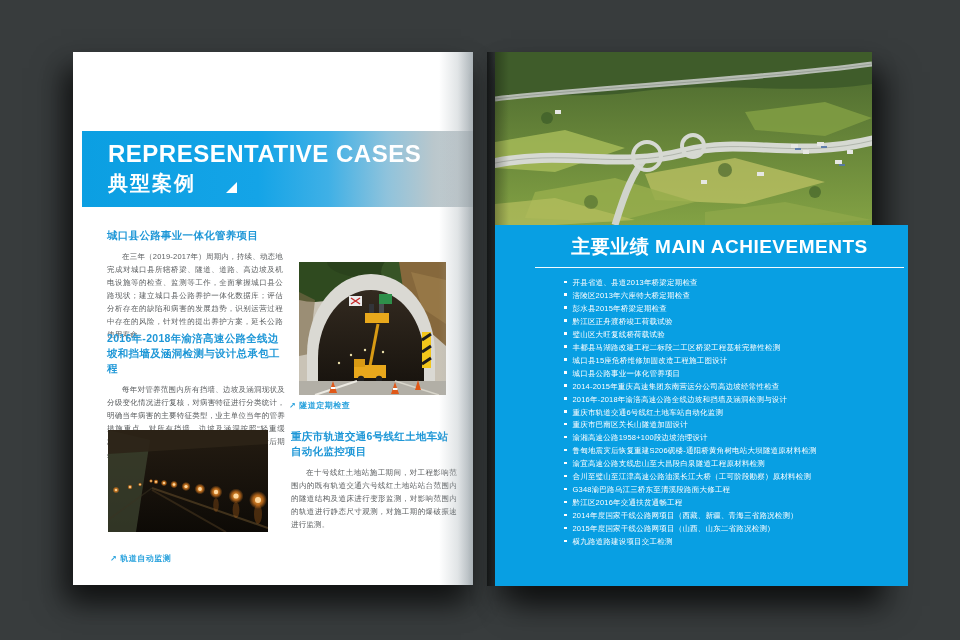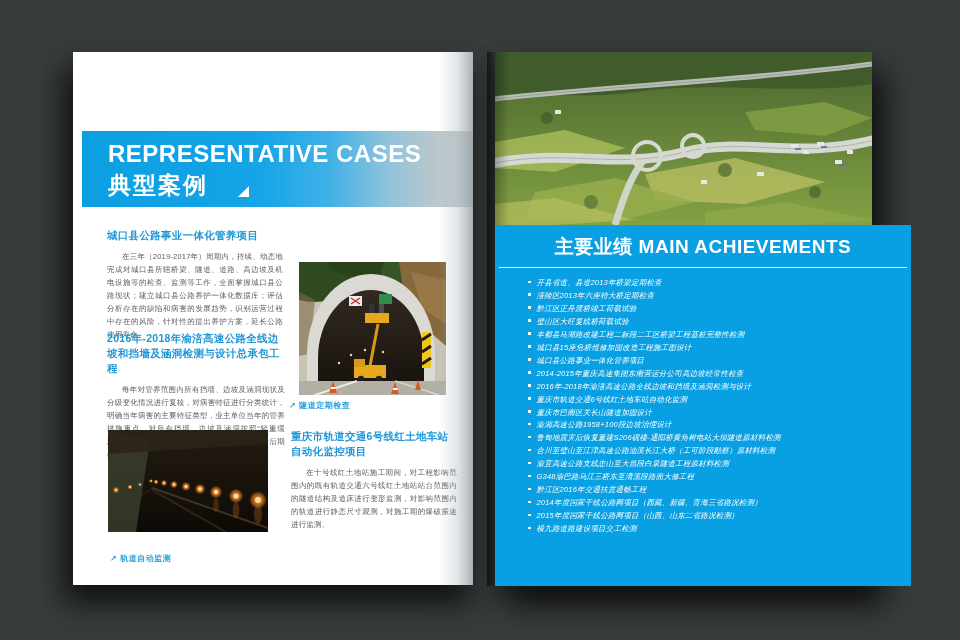--- a/index.html
+++ b/index.html
@@ -22,21 +22,21 @@
   }
   .banner{
     position:absolute;left:9px;right:0;top:79px;height:76px;
     background:linear-gradient(90deg,#0b9fe2 0%,#14a4e7 45%,#3fb0e6 63%,#8fc3dc 78%,#bac7cc 90%,#c9d0d3 100%);
   }
   .banner-en{
     position:absolute;left:26px;top:9px;
     color:#ffffff;font-size:24px;font-weight:700;letter-spacing:.5px;white-space:nowrap;
   }
   .banner-cn-row{position:absolute;left:26px;top:39px;display:flex;align-items:flex-end;}
-  .banner-cn{color:#ffffff;font-size:23px;font-weight:700;letter-spacing:2px;white-space:nowrap;}
+  .banner-cn{color:#ffffff;font-size:20px;font-weight:700;letter-spacing:2px;white-space:nowrap;}
   .fold-tri{
     display:inline-block;width:0;height:0;margin:0 0 4px 30px;
     border-left:11px solid transparent;border-bottom:11px solid #ffffff;
   }
   .sec{position:absolute;}
   .sec h3{
     margin:0 0 7px 0;color:#1e97d7;font-size:10.5px;font-weight:700;line-height:15px;letter-spacing:.3px;
   }
   .sec p{
     margin:0;color:#595c5e;font-size:7.5px;line-height:13px;
@@ -64,29 +64,29 @@
   .right-page{
     left:495px;top:52px;width:377px;height:534px;background:#089fe3;
     box-shadow:16px 20px 28px rgba(0,0,0,.55), 0 14px 22px rgba(0,0,0,.4);
   }
   .aerial{position:absolute;left:0;top:0;width:377px;height:173px;overflow:hidden;}
   .aerial svg{display:block;}
   .right-page .edge-shade{
     position:absolute;left:0;top:0;bottom:0;width:14px;
     background:linear-gradient(90deg, rgba(0,0,0,.28), rgba(0,0,0,0));pointer-events:none;
   }
-  .blue-panel{position:absolute;left:0;top:173px;width:416px;height:361px;background:#089fe3;}
+  .blue-panel{position:absolute;left:0;top:173px;width:377px;height:361px;background:#089fe3;padding-left:36px;}
   .panel-title{
     margin-top:9px;text-align:center;color:#ffffff;
     font-size:19px;font-weight:700;letter-spacing:.5px;white-space:nowrap;
   }
   .divider{height:1px;background:rgba(255,255,255,.95);margin:7px 4px 0 4px;}
   ul.ach{list-style:none;margin:9px 10px 0 33px;padding:0;}
   ul.ach li{
-    color:#ffffff;font-size:7.5px;line-height:12.95px;letter-spacing:.2px;white-space:nowrap;font-style:italic;
+    color:#ffffff;font-size:7.5px;line-height:12.95px;letter-spacing:.2px;white-space:nowrap;
   }
   ul.ach li::before{
     content:"";display:inline-block;width:2.5px;height:2.5px;background:#ffffff;
     margin-right:6px;vertical-align:2px;
   }
 </style>
 </head>
 <body>
 
 <div>
@@ -269,33 +269,34 @@
       </svg>
     </div>
     <div class="edge-shade"></div>
 
     <div class="blue-panel">
       <div class="panel-title">主要业绩 MAIN ACHIEVEMENTS</div>
       <div class="divider"></div>
       <ul class="ach">
         <li>开县省道、县道2013年桥梁定期检查</li>
         <li>涪陵区2013年六座特大桥定期检查</li>
+        <li>彭水县2015年桥梁定期检查</li>
         <li>黔江区正舟渡桥竣工荷载试验</li>
         <li>璧山区大旺复线桥荷载试验</li>
         <li>丰都县马湖路改建工程二标段二工区桥梁工程基桩完整性检测</li>
         <li>城口县15座危桥维修加固改造工程施工图设计</li>
         <li>城口县公路事业一体化管养项目</li>
         <li>2014-2015年重庆高速集团东南营运分公司高边坡经常性检查</li>
         <li>2016年-2018年渝涪高速公路全线边坡和挡墙及涵洞检测与设计</li>
         <li>重庆市轨道交通6号线红土地车站自动化监测</li>
         <li>重庆市巴南区关长山隧道加固设计</li>
         <li>渝湘高速公路1958+100段边坡治理设计</li>
         <li>鲁甸地震灾后恢复重建S206砚楼-通阳桥黄角树电站大坝隧道原材料检测</li>
+        <li>渝宜高速公路支线忠山至大昌段白泉隧道工程原材料检测</li>
         <li>合川至璧山至江津高速公路油溪长江大桥（工可阶段勘察）原材料检测</li>
-        <li>渝宜高速公路支线忠山至大昌段白泉隧道工程原材料检测</li>
         <li>G348渝巴路乌江三桥东至清溪段路面大修工程</li>
         <li>黔江区2016年交通扶贫通畅工程</li>
         <li>2014年度国家干线公路网项目（西藏、新疆、青海三省路况检测）</li>
         <li>2015年度国家干线公路网项目（山西、山东二省路况检测）</li>
         <li>横九路道路建设项目交工检测</li>
       </ul>
     </div>
   </div>
 
 </div>

